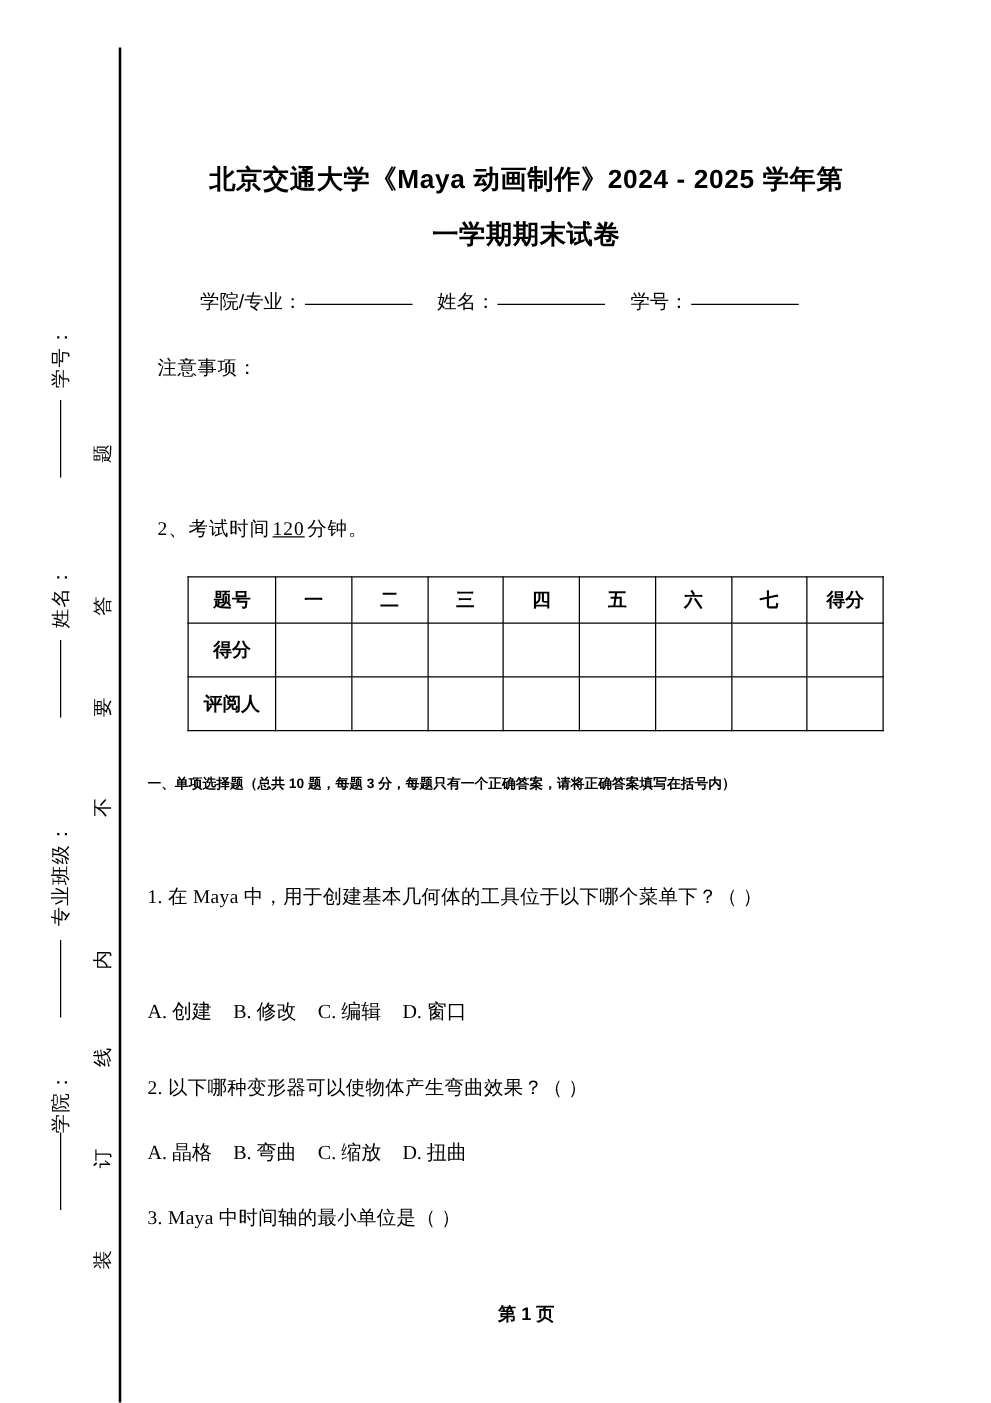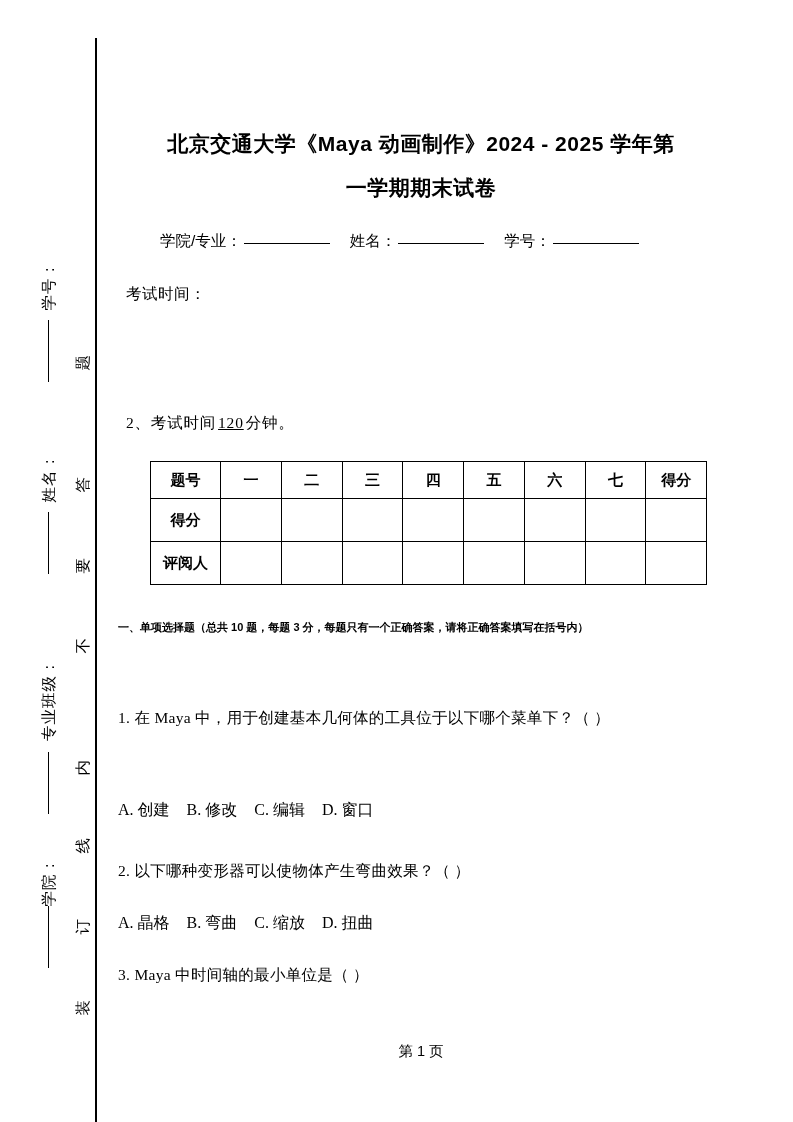--- a/index.html
+++ b/index.html
@@ -183,21 +183,21 @@
   #q2opts { top: 903px; }
   #q3 { top: 955px; }
 
   .footer {
     position: absolute;
     left: 8px;
     top: 1042px;
     width: 590px;
     text-align: center;
     font-size: 14.5px;
-    font-weight: normal;
+    font-weight: bold;
     font-family: "Liberation Sans", "DejaVu Sans", sans-serif;
   }
 </style>
 </head>
 <body>
 
 <div class="binding-line"></div>
 
 <div class="sidebar-col outer">
   <div class="vlabel" style="left:-34px; top:278px; width:114px; text-align:center;">
@@ -234,21 +234,21 @@
 
   <div class="doc-title">
     <div>北京交通大学《Maya 动画制作》2024 - 2025 学年第</div>
     <div>一学期期末试卷</div>
   </div>
 
   <div class="info-line">
     <span>学院/专业：</span><span class="blank"></span><span class="gap"></span><span>姓名：</span><span class="blank"></span><span class="gap"></span><span>学号：</span><span class="blank"></span>
   </div>
 
-  <div class="notice-head">考试时间：</div>
+  <div class="notice-head">注意事项：</div>
   <div class="notice-2">
     <span>2、考试时间</span><span class="ul">120</span><span>分钟。</span>
   </div>
 
   <table class="score-table">
     <colgroup>
       <col class="lead">
         <col>
         <col>
         <col>

